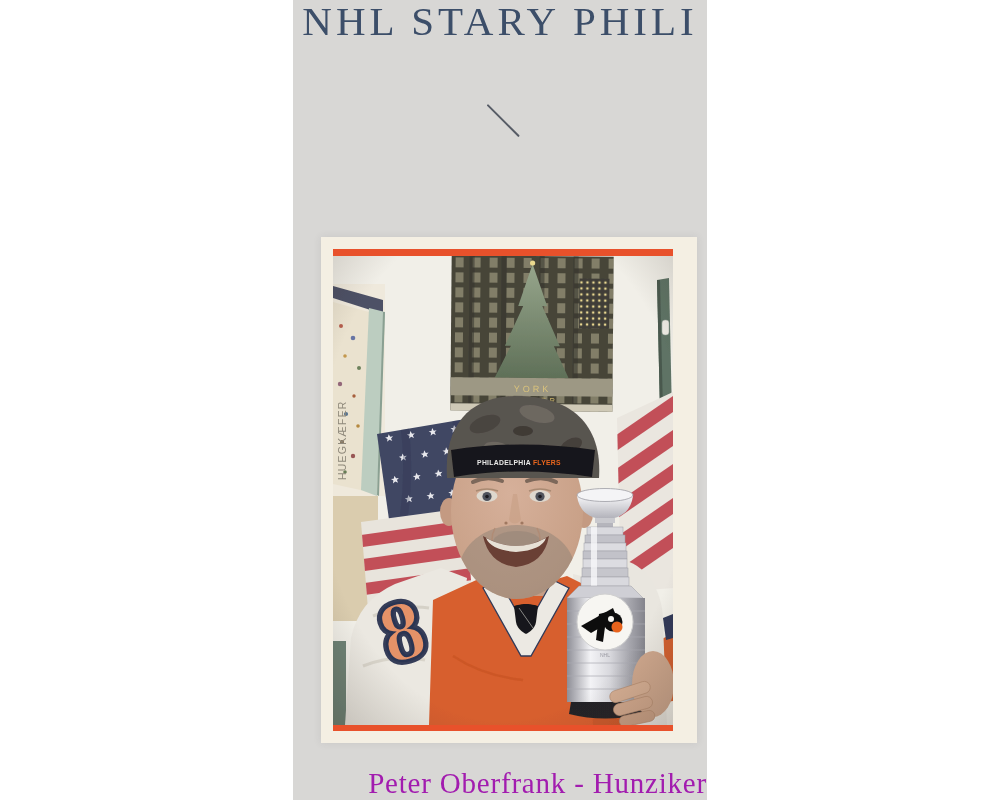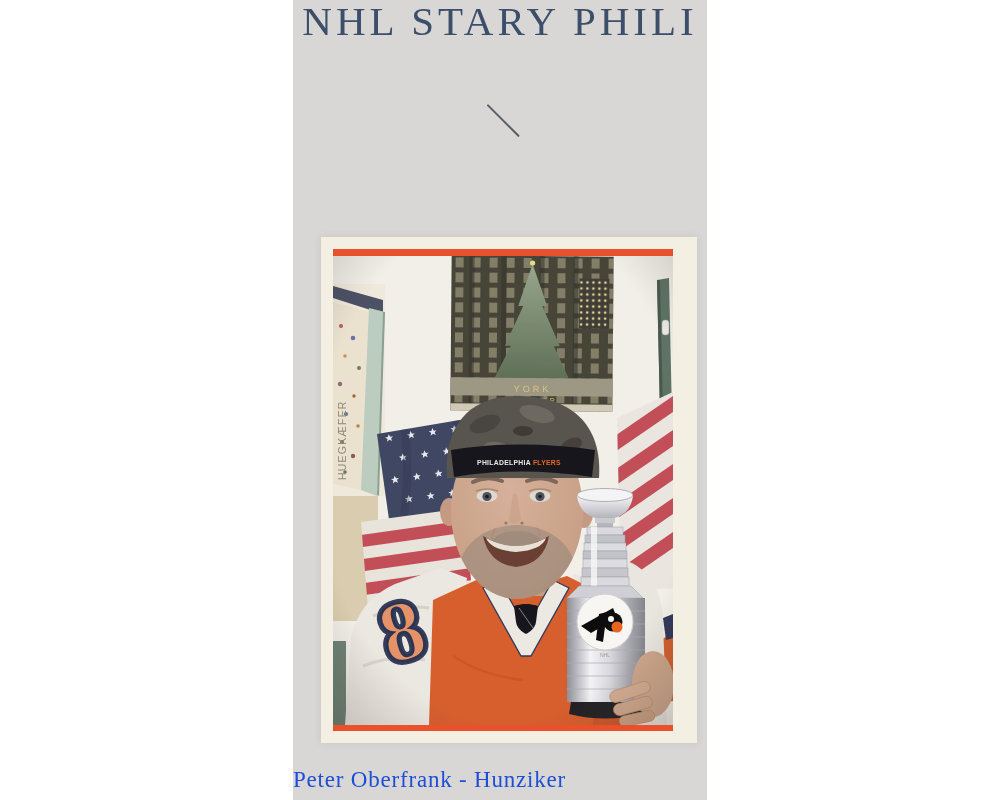--- a/index.html
+++ b/index.html
@@ -21,22 +21,22 @@
 
   .photo-frame { position:absolute; left:28px; top:237px; width:376px; height:506px;
                  background:#f4efe3; box-shadow:0 0 8px rgba(60,60,55,0.10); }
   .photo-inner { position:absolute; left:12px; top:12px; width:340px; }
   .accent-bar { width:340px; background:#e8512b; }
   .bar-top { height:7px; }
   .bar-bottom { height:6px; }
   .photo-wrap { width:340px; height:469px; overflow:hidden; background:#f1efe8; }
   svg { display:block; }
 
-  .author { position:absolute; top:767px; left:0; width:100%; text-align:left;
-            color:#1d4ed8; font-size:23px; letter-spacing:0.8px; }
+  .author { position:absolute; top:767px; left:0; width:100%; text-align:right;
+            color:#a21caf; font-size:29px; letter-spacing:0.8px; }
 
   text { font-family:"Liberation Sans","DejaVu Sans",sans-serif; }
   .sertext { font-family:"Liberation Serif","DejaVu Serif",serif; }
 </style>
 </head>
 <body>
 
 <div class="stage">
   <div class="book-cover">
 

